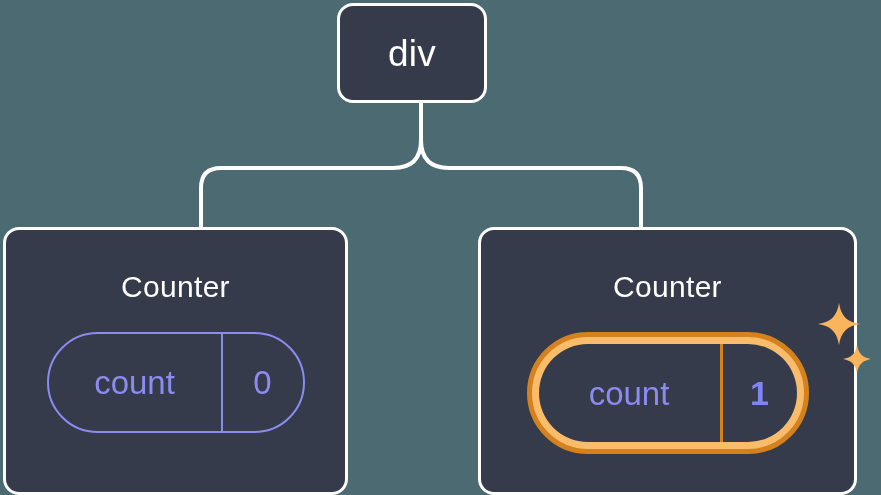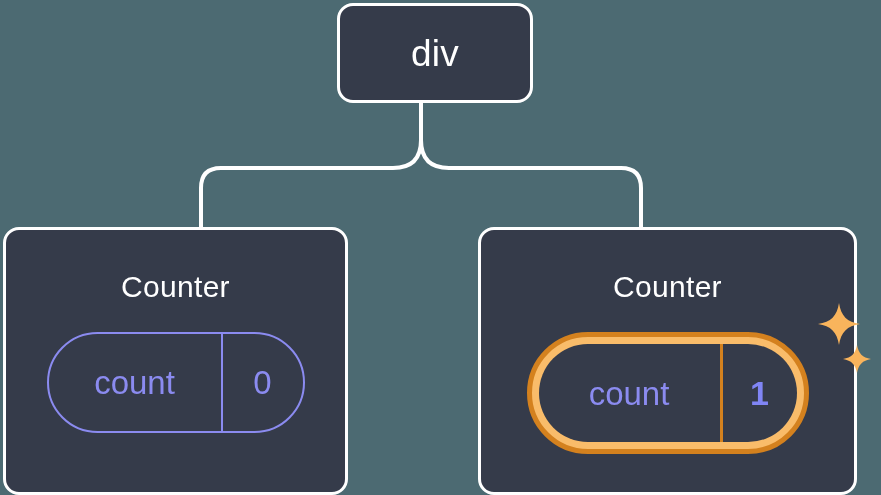--- a/index.html
+++ b/index.html
@@ -33,21 +33,21 @@
     background: #353B4A;
     border: 3px solid #FFFFFF;
     border-radius: 16px;
     display: flex;
     flex-direction: column;
     align-items: center;
   }
   .node-root {
     left: 337px;
     top: 3px;
-    width: 196px;
+    width: 150px;
     height: 100px;
     justify-content: center;
   }
   .node-title-root {
     color: #FFFFFF;
     font-size: 37px;
     letter-spacing: 0.3px;
     line-height: 1;
   }
   .node-child {

